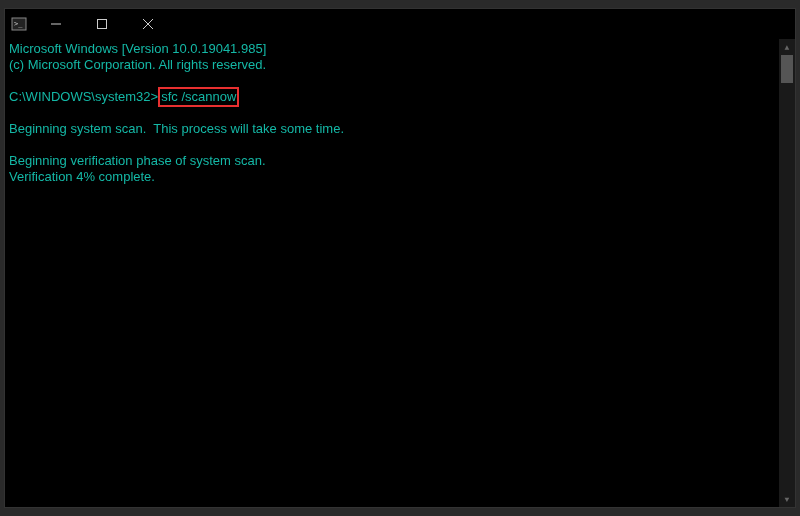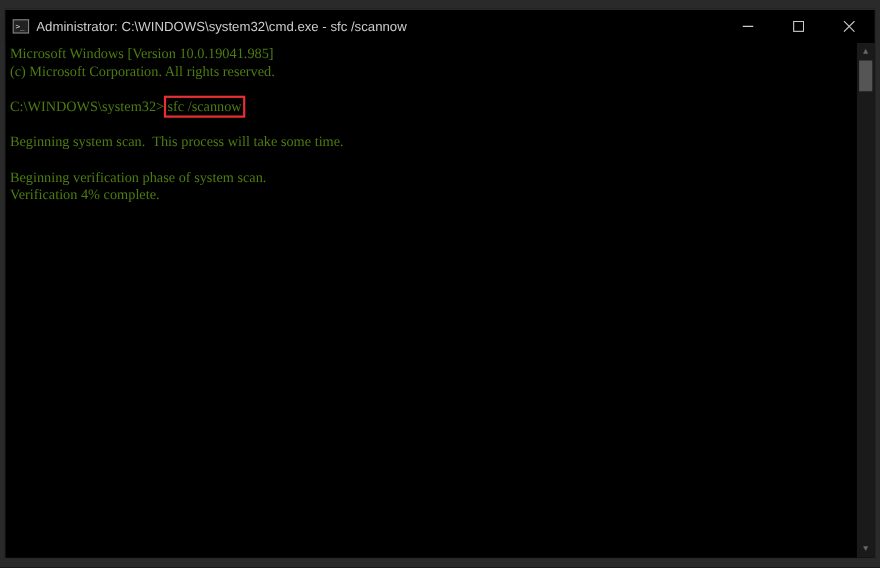--- a/index.html
+++ b/index.html
@@ -72,25 +72,25 @@
     }
     .content-wrap {
       flex: 1;
       display: flex;
       overflow: hidden;
     }
     .terminal {
       flex: 1;
       background: #000;
       padding: 2px 4px;
-      color: #4d7c0f;
+      color: #14b8a6;
       font-size: 13px;
       line-height: 16px;
       white-space: pre;
-      font-family: Liberation Serif, serif;
+      font-family: Liberation Sans, sans-serif;
     }
     .scrollbar {
       width: 16px;
       background: #1a1a1a;
       position: relative;
     }
     .scrollbar-track {
       position: absolute;
       top: 16px;
       bottom: 16px;
@@ -132,21 +132,20 @@
 <body>
 
 <div class="window">
   <div class="titlebar">
     <div class="titlebar-icon">
       <svg viewBox="0 0 16 16">
         <rect x="1" y="2" width="14" height="12" fill="#222" stroke="#888" stroke-width="1"></rect>
         <text x="3" y="10" font-size="7" fill="#ccc" font-family="monospace">&gt;_</text>
       </svg>
     </div>
-    <div class="titlebar-title">Administrator: C:\WINDOWS\system32\cmd.exe - sfc  /scannow</div>
     <div class="window-controls">
       <div class="win-btn">
         <svg viewBox="0 0 10 10">
             <line x1="0" y1="5" x2="10" y2="5"></line>
           </svg>
       </div>
       <div class="win-btn">
         <svg viewBox="0 0 10 10">
             <rect x="0.5" y="0.5" width="9" height="9"></rect>
           </svg>

